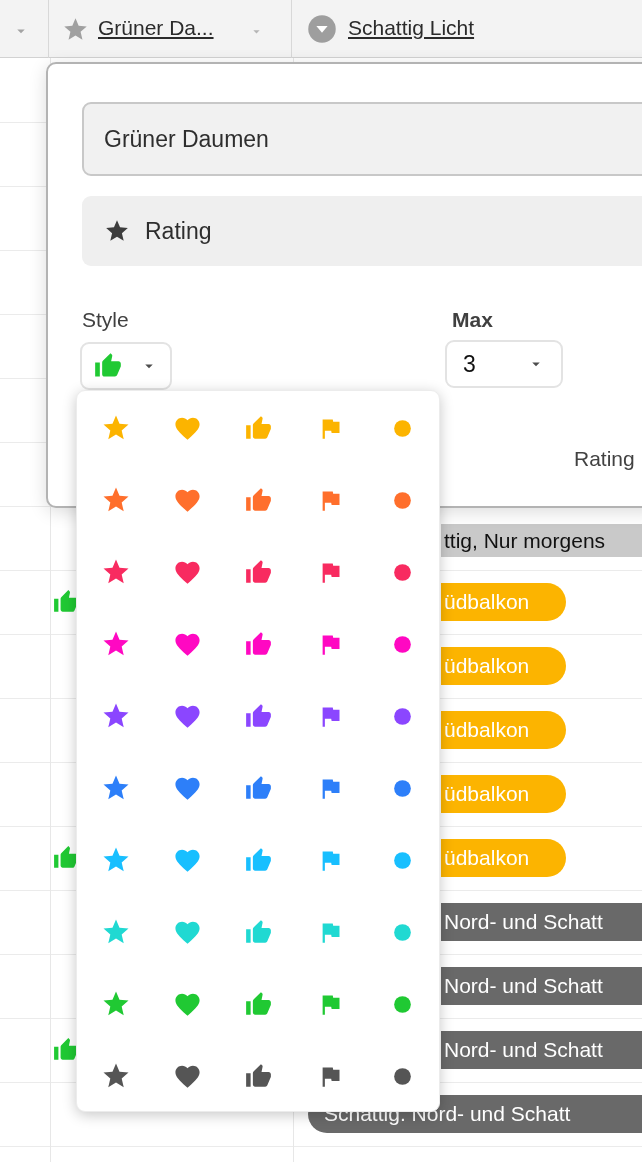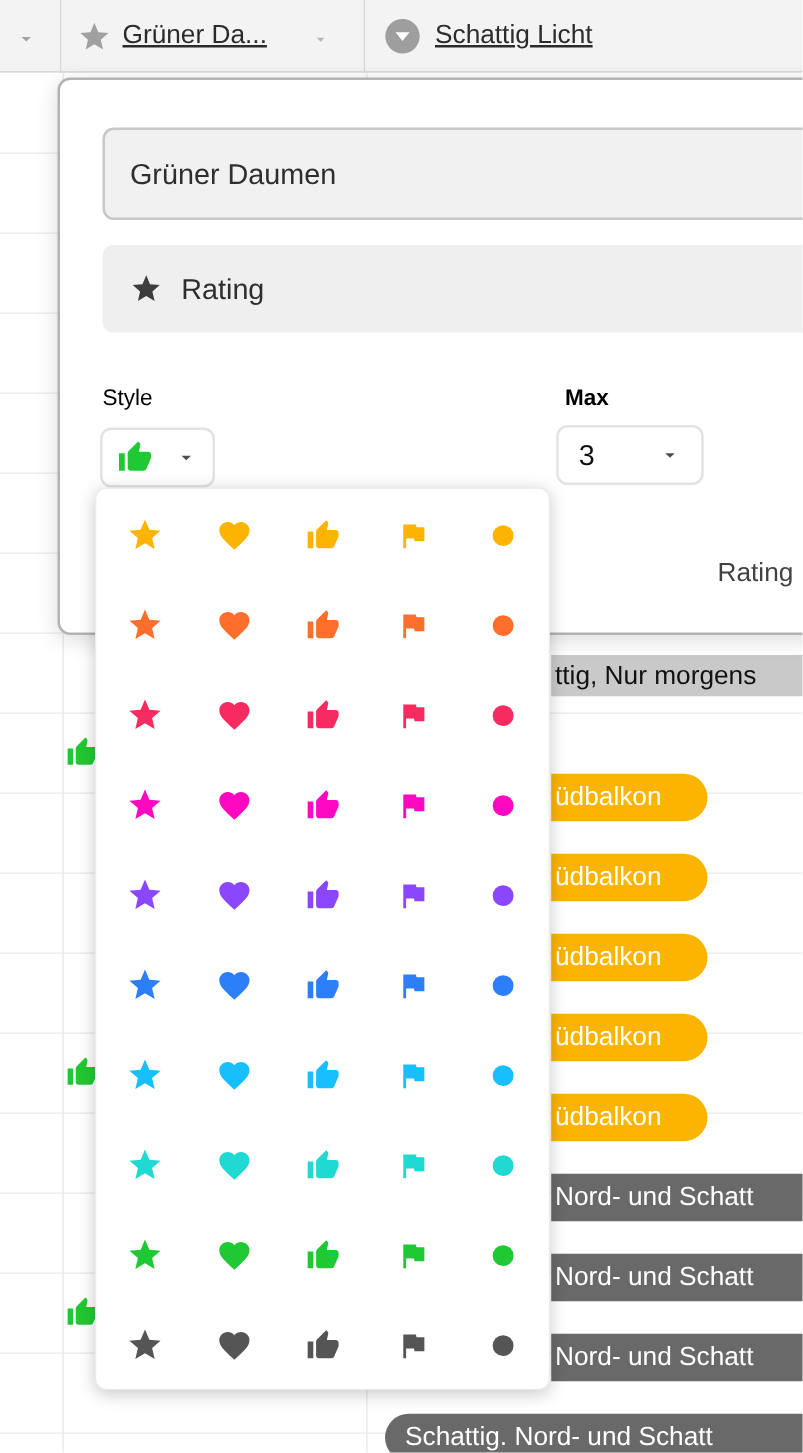--- a/index.html
+++ b/index.html
@@ -21,21 +21,21 @@
     position:absolute; left:0; top:0; width:642px; height:58px;
     background:#f3f3f3; border-bottom:1px solid #d2d2d2; z-index:2;
   }
   .hsep { position:absolute; top:0; width:1px; height:58px; background:#d8d8d8; }
   .hcell-label { position:absolute; top:16px; font-size:21px; color:#2b2b2b; white-space:nowrap;text-decoration:underline; }
 
   
   #table-layer { position:absolute; inset:0; z-index:1; }
   .pill {
     position:absolute; height:38px; line-height:38px; color:#fff;
-    font-size:21px; white-space:nowrap; overflow:hidden;margin-top:36px;
+    font-size:21px; white-space:nowrap; overflow:hidden;
   }
   .sel-band {
     position:absolute; left:441px; width:210px; height:33px; line-height:33px;
     background:#c9c9c9; color:#111; font-size:21px; padding-left:3px; white-space:nowrap;
   }
   .row-thumb { position:absolute; left:53px; width:26px; height:26px; }
 
   
   #dialog {
     position:absolute; left:46px; top:62px; width:616px; height:446px;
@@ -47,21 +47,21 @@
     background:#f1f1f1; border:2px solid #c8c8c8; border-radius:9px;
     font-size:23px; color:#2e2e2e; padding-left:20px;
     font-family:"Liberation Sans","DejaVu Sans",sans-serif;
   }
   #field-type-row {
     position:absolute; left:34px; top:132px; width:600px; height:70px;
     background:#efefef; border-radius:9px; display:flex; align-items:center;
     padding-left:22px; gap:15px; cursor:pointer;
   }
   #field-type-label { font-size:23px; color:#2e2e2e; }
-  .small-label { position:absolute; font-size:18px; color:#000000; }
+  .small-label { position:absolute; font-size:21px; color:#404040; }
   .dd {
     position:absolute; height:48px; background:#fff; border:2px solid #e3e3e3;
     border-radius:9px; display:flex; align-items:center; cursor:pointer;
   }
   #style-dd { left:32px; top:278px; width:92px; padding:0 12px; justify-content:space-between; }
   #max-dd   { left:397px; top:276px; width:118px; padding:0 16px; justify-content:space-between; }
   #max-value { font-size:23px; color:#111; }
   #cancel-button {
     position:absolute; left:526px; top:383px; font-size:21px; color:#424242;
     background:none; border:none; cursor:pointer; white-space:nowrap;

